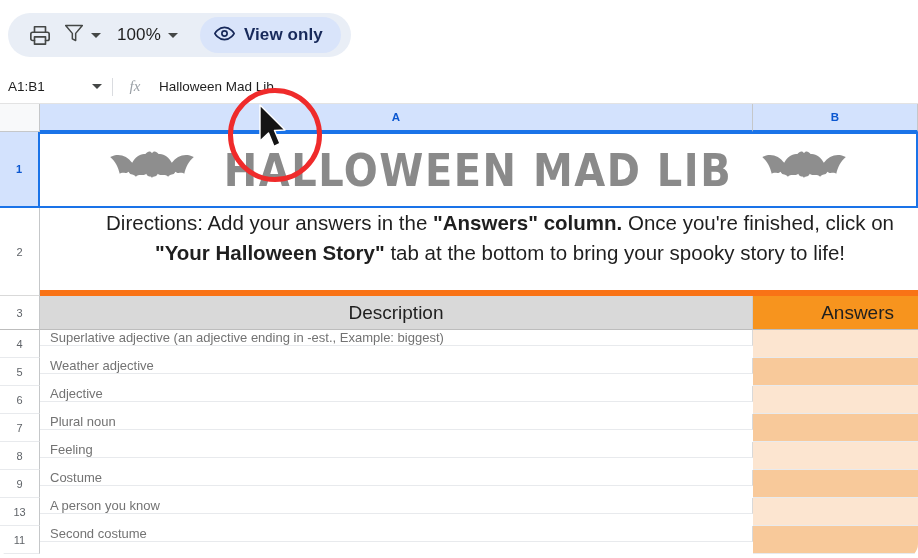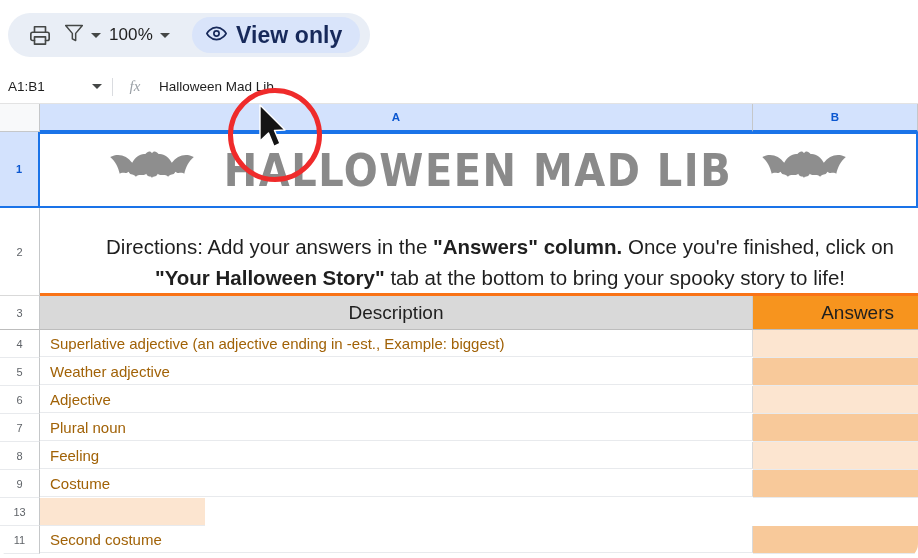--- a/index.html
+++ b/index.html
@@ -59,42 +59,42 @@
     width: 0; height: 0;
     border-left: 5px solid transparent;
     border-right: 5px solid transparent;
     border-top: 5.5px solid #444746;
     margin-left: 7px;
   }
 
   .tb-zoom-group {
     display: flex;
     align-items: center;
-    margin-left: 8px;
+    margin-left: 16px;
     cursor: pointer;
   }
   .tb-zoom-label {
     font-size: 17px;
     color: #1f1f1f;
     letter-spacing: 0.1px;
   }
 
   .view-only-pill {
     display: flex;
     align-items: center;
     gap: 9px;
     height: 36px;
     margin-left: 22px;
     padding: 0 18px 0 14px;
     background: #D9E4FA;
     border-radius: 18px;
     cursor: pointer;
   }
   .view-only-label {
-    font-size: 23px;
+    font-size: 17px;
     font-weight: bold;
     color: #17295A;
     letter-spacing: 0.1px;
   }
 
   
   .formula-bar {
     position: absolute;
     left: 0; top: 70px;
     width: 918px; height: 34px;
@@ -252,23 +252,23 @@
   .bat { flex: 0 0 auto; }
 
   
   .row-2 { height: 88px; }
   .row-2 .row-head { height: 88px; border-bottom: 1px solid #d9d9d9; }
   .directions-cell {
     width: 878px;
     flex: 0 0 878px;
     height: 88px;
     display: flex;
-    align-items: flex-end;
+    align-items: flex-start;
     justify-content: center;
-    border-bottom: 3px solid #f97316;
+    border-bottom: 6px solid #f97316;
     overflow: hidden;
   }
   .directions-text {
     font-size: 20.5px;
     line-height: 1.48;
     color: #1f1f1f;
     text-align: center;
     white-space: nowrap;
     padding-left: 42px;
   }
@@ -301,24 +301,24 @@
     padding-right: 24px;
     font-size: 19px;
     color: #1f1f1f;
     border-bottom: 1px solid #bdbdbd;
   }
 
   
   .row-data { height: 28px; }
   .row-data .row-head { height: 28px; }
   .row-data .cell-a {
-    height: 27px;
+    height: 16px;
     padding-left: 10px;
-    font-size: 15px;
-    color: #a16207;
+    font-size: 13px;
+    color: #737373;
     white-space: nowrap;
   }
   .row-data .cell-b { height: 28px; }
   .ans-light { background: #FCE5D0; }
   .ans-dark  { background: #F8C99A; }
 
   
   .annot-circle {
     position: absolute;
     left: 228px; top: 88px;
@@ -470,20 +470,21 @@
             <div class="cell-a">Feeling</div>
             <div class="cell-b ans-light"></div>
           </div>
           <div class="row row-data">
             <div class="row-head">9</div>
             <div class="cell-a">Costume</div>
             <div class="cell-b ans-dark"></div>
           </div>
           <div class="row row-data">
             <div class="row-head">13</div>
+            <div class="cell-a">A person you know</div>
             <div class="cell-b ans-light"></div>
           </div>
           <div class="row row-data">
             <div class="row-head">11</div>
             <div class="cell-a">Second costume</div>
             <div class="cell-b ans-dark"></div>
           </div>
         </div>
 
     </div>

